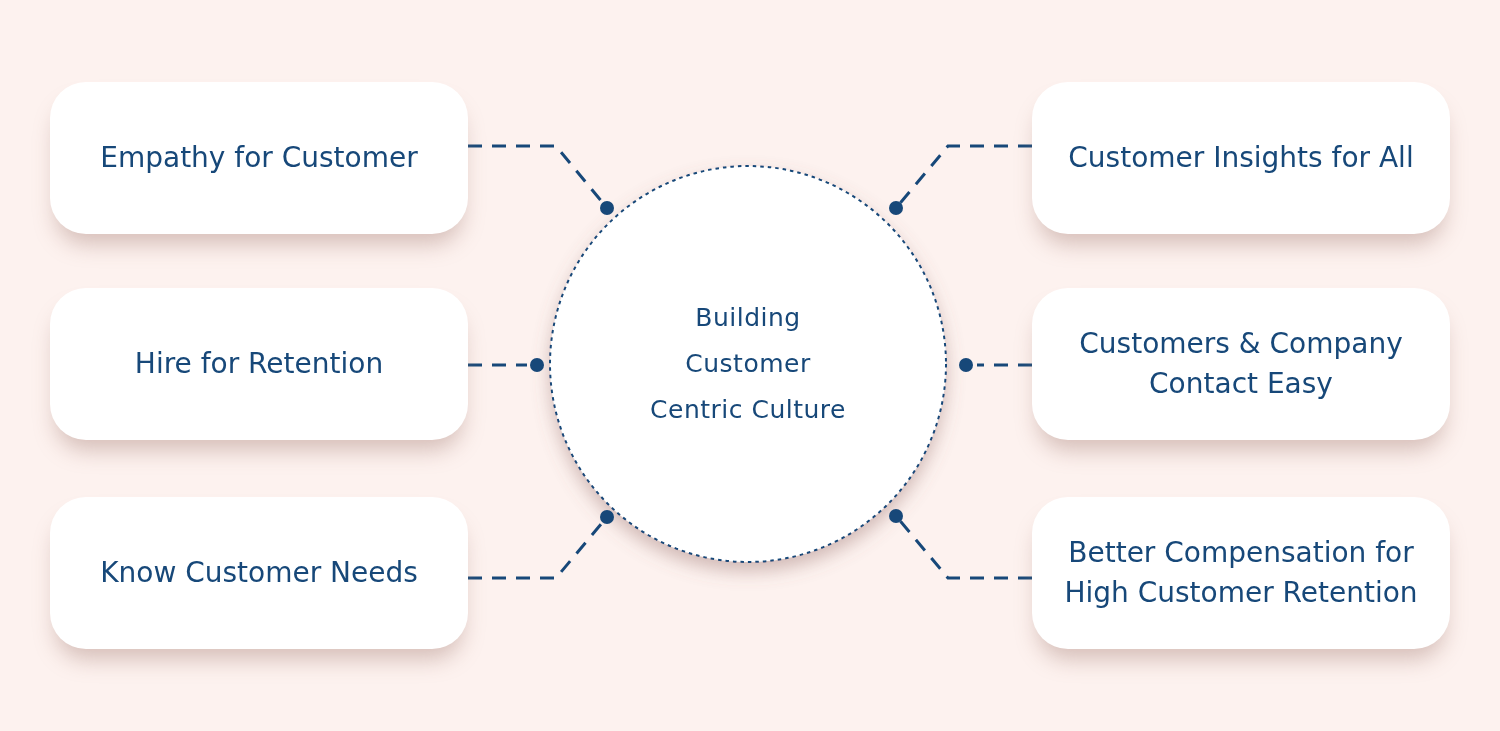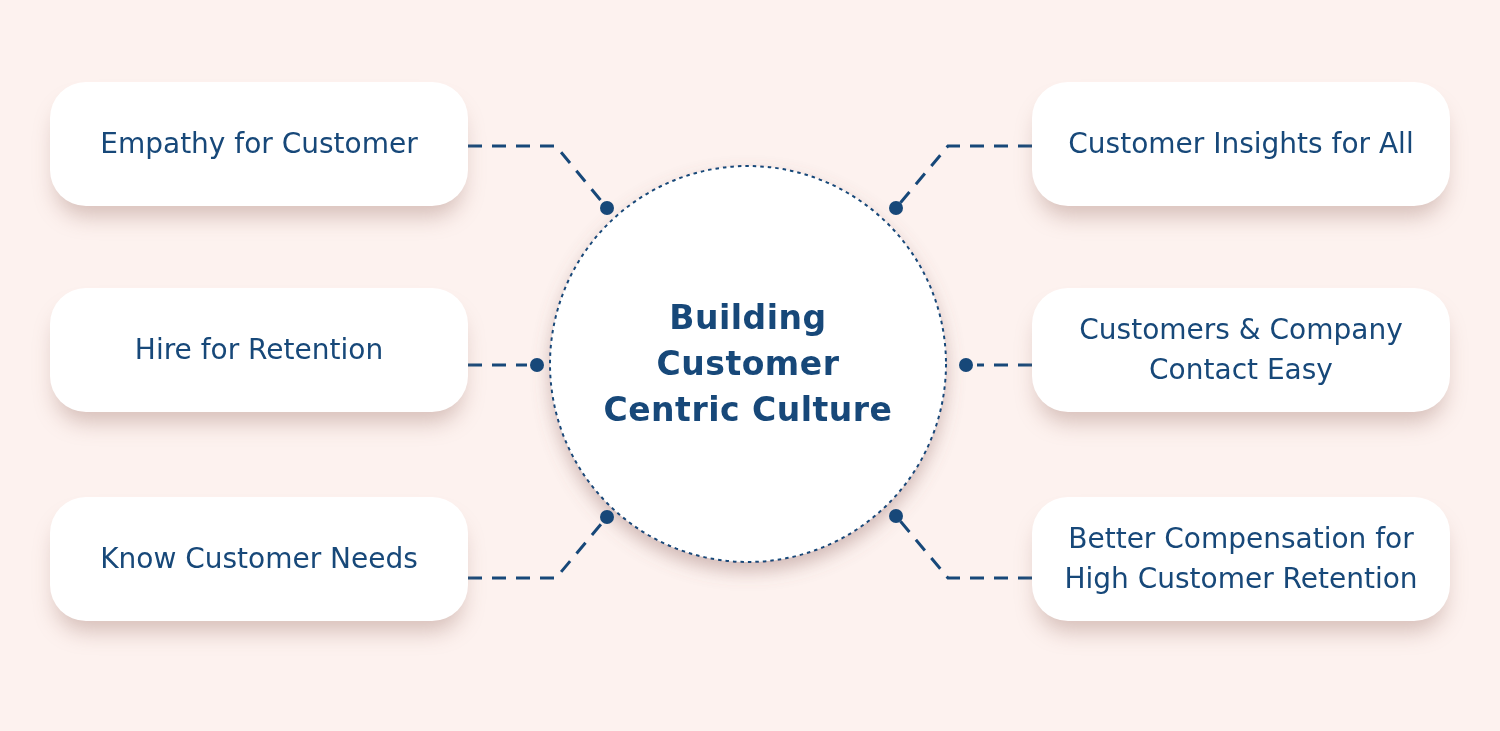--- a/index.html
+++ b/index.html
@@ -17,21 +17,21 @@
     position:relative;
     width:1500px;height:731px;
     background:var(--bg);
   }
   .connector-layer{
     position:absolute;left:0;top:0;width:1500px;height:731px;
     z-index:1;
   }
   .card{
     position:absolute;
-    width:418px;height:124px;
+    width:418px;height:152px;
     background:var(--card);
     border-radius:36px;
     box-shadow:0 16px 22px -6px rgba(167,126,118,0.45);
     display:flex;align-items:center;justify-content:center;
     text-align:center;
     padding:18px 24px;
     z-index:2;
   }
   .card .label{
     color:var(--accent);
@@ -46,22 +46,22 @@
   .center-title{
     position:absolute;
     left:550px;top:166px;
     width:396px;height:396px;
     display:flex;align-items:center;justify-content:center;
     text-align:center;
     z-index:3;
   }
   .center-title .title-text{
     color:var(--accent);
-    font-size:33px;
-    font-weight:bold;
+    font-size:25px;
+    font-weight:normal;
     line-height:46px;
     white-space:pre-line;
     letter-spacing:0.5px;
   }
 </style>
 </head>
 <body>
 
 <div class="canvas">
 

